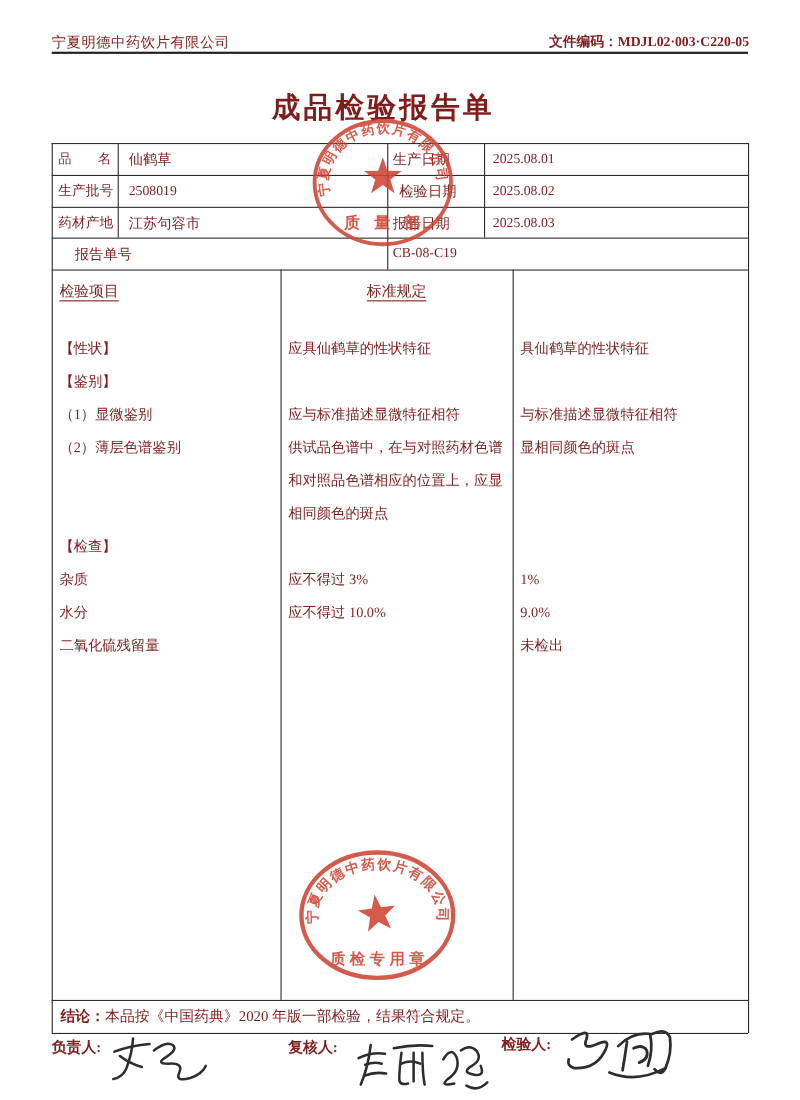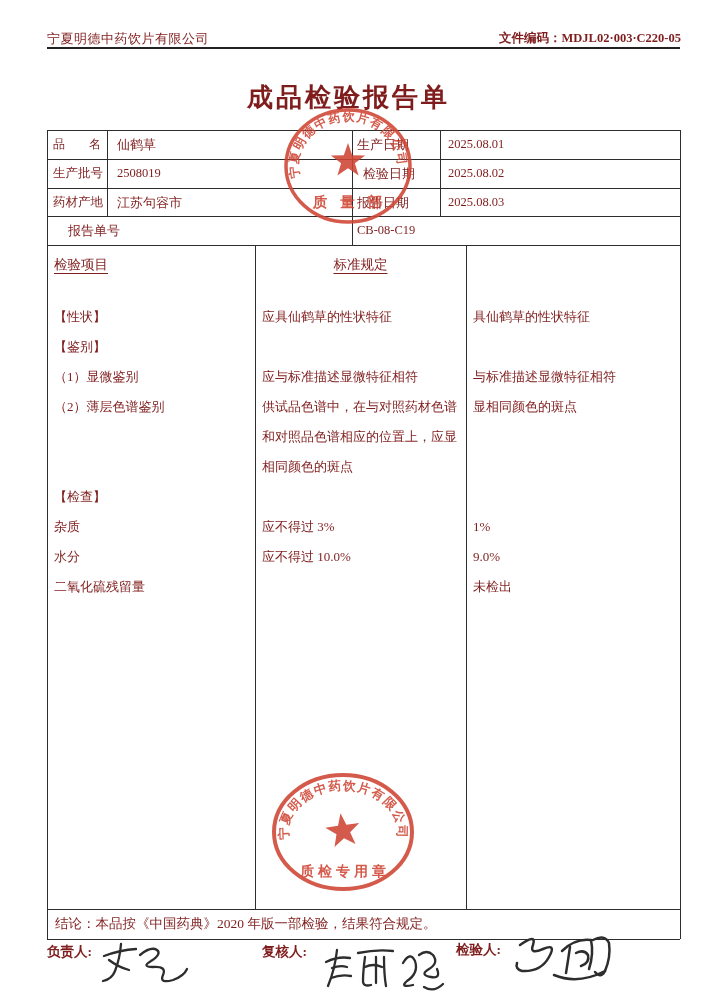--- a/index.html
+++ b/index.html
@@ -15,21 +15,21 @@
              font-size:26px;font-weight:bold;letter-spacing:3px;}
   .cell{position:absolute;font-size:13px;line-height:29px;height:29px;white-space:nowrap;}
   .just{text-align:justify;text-align-last:justify;}
   .mono{font-family:Liberation Serif, serif;font-size:12.5px;}
   .colhead{position:absolute;top:253px;font-size:13.5px;height:24px;line-height:24px;
            text-decoration:underline;text-underline-offset:4px;white-space:nowrap;}
   .bcol{position:absolute;top:302px;font-size:13px;}
   .bcol .ln{height:30px;line-height:30px;white-space:nowrap;}
   .conclusion{position:absolute;left:47px;top:909px;width:633px;height:30px;line-height:30px;
               font-size:13.5px;white-space:nowrap;padding-left:8px;box-sizing:border-box;}
-  .conclusion .lab{font-weight:normal;}
+  .conclusion .lab{font-weight:bold;}
   .siglabel{position:absolute;font-size:13.5px;font-weight:600;white-space:nowrap;}
   .stamp{position:absolute;opacity:.88;}
   .sig{position:absolute;}
 </style>
 </head>
 <body>
 
 <div class="page">
 
   <div class="hdr-company">宁夏明德中药饮片有限公司</div>

